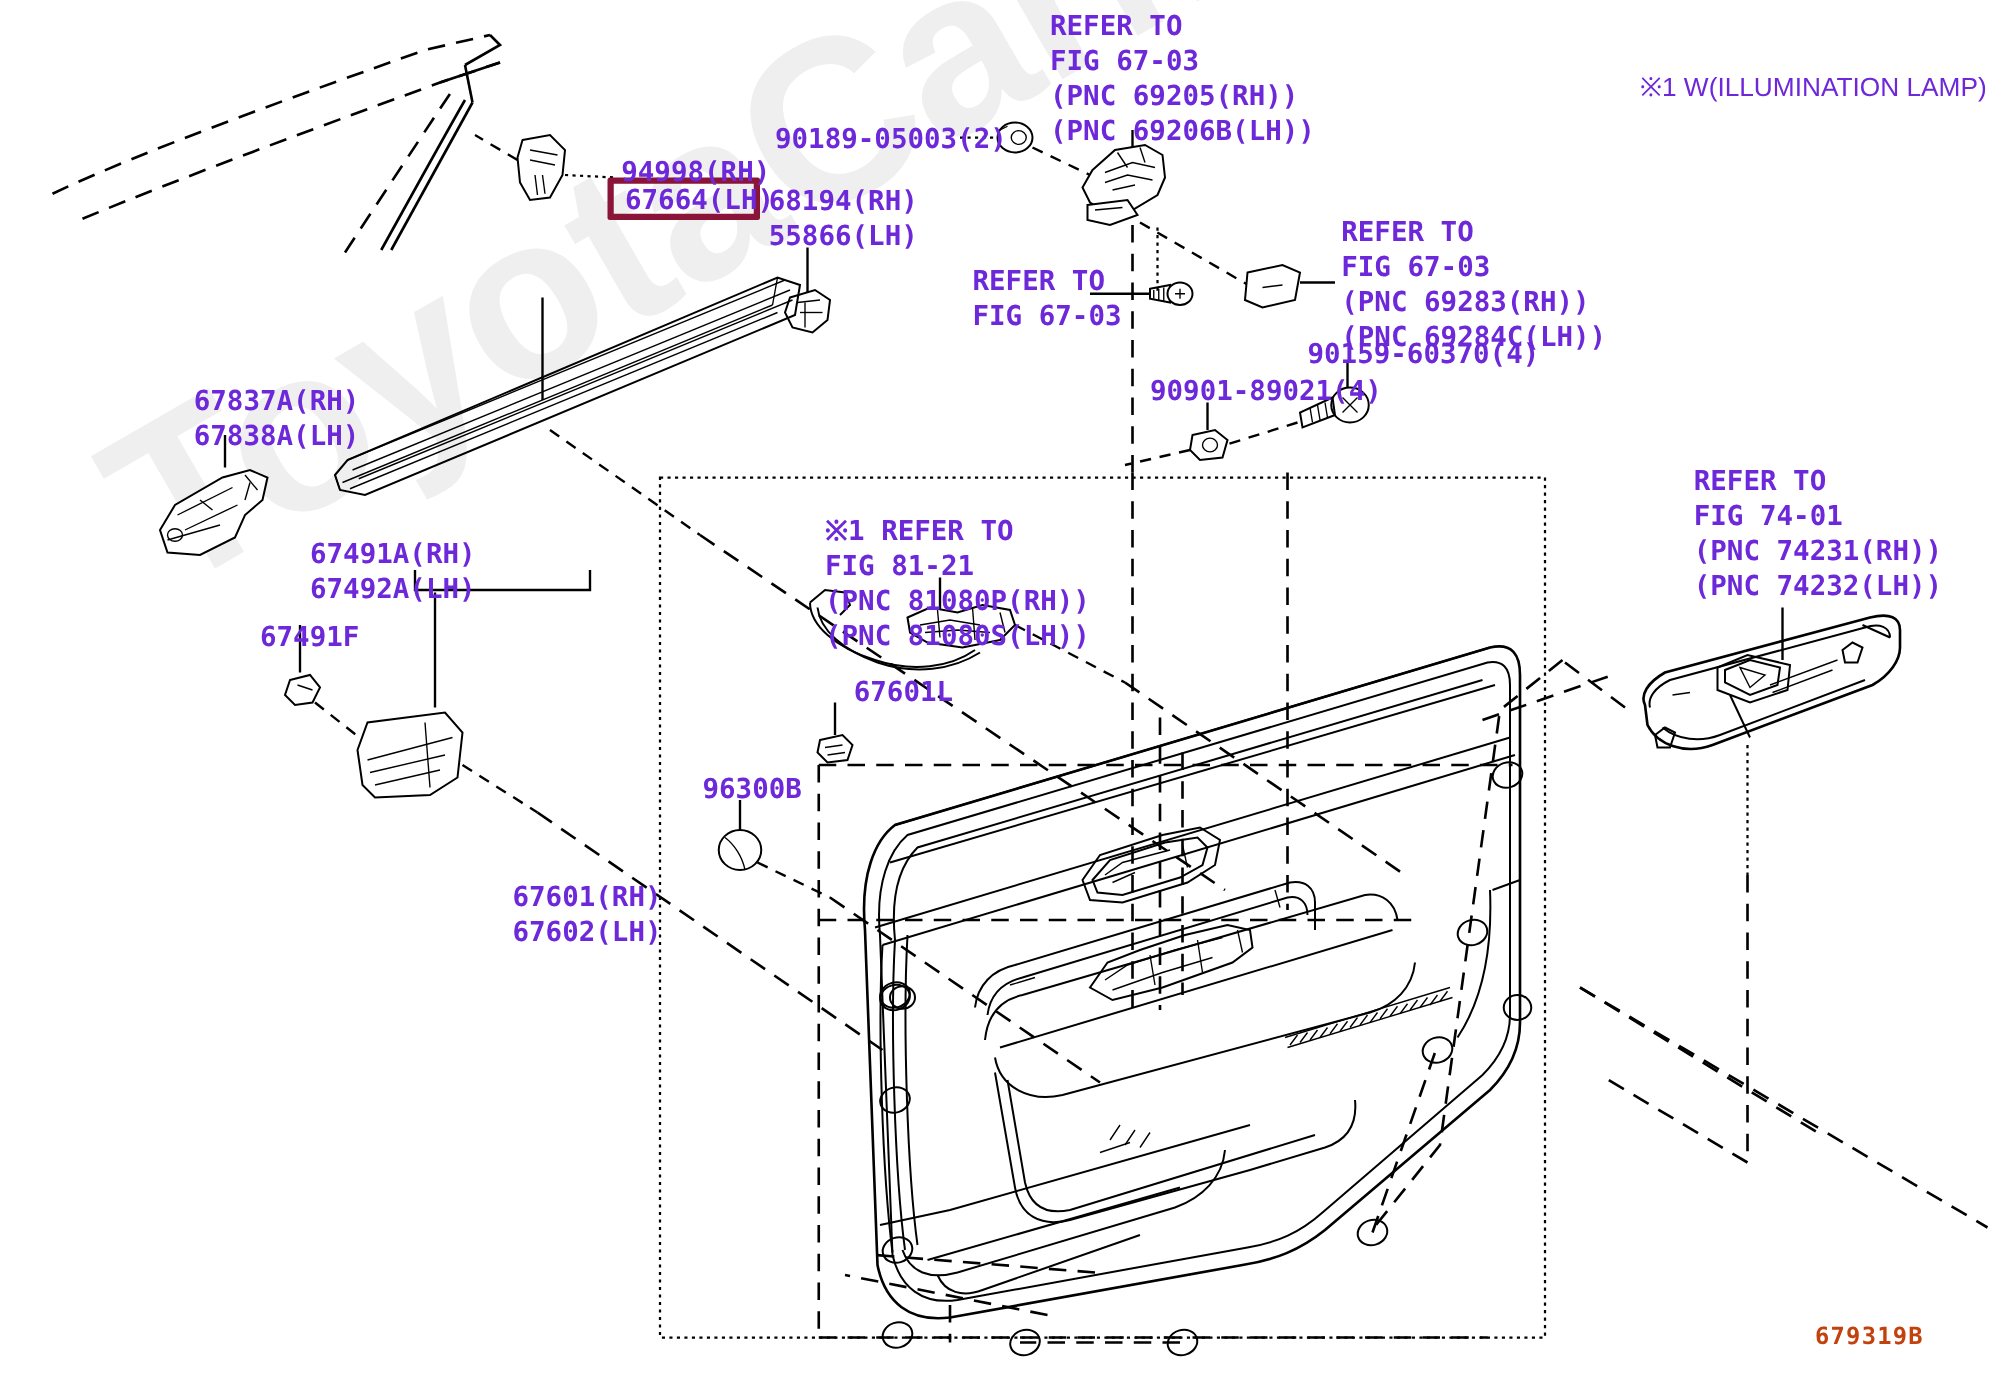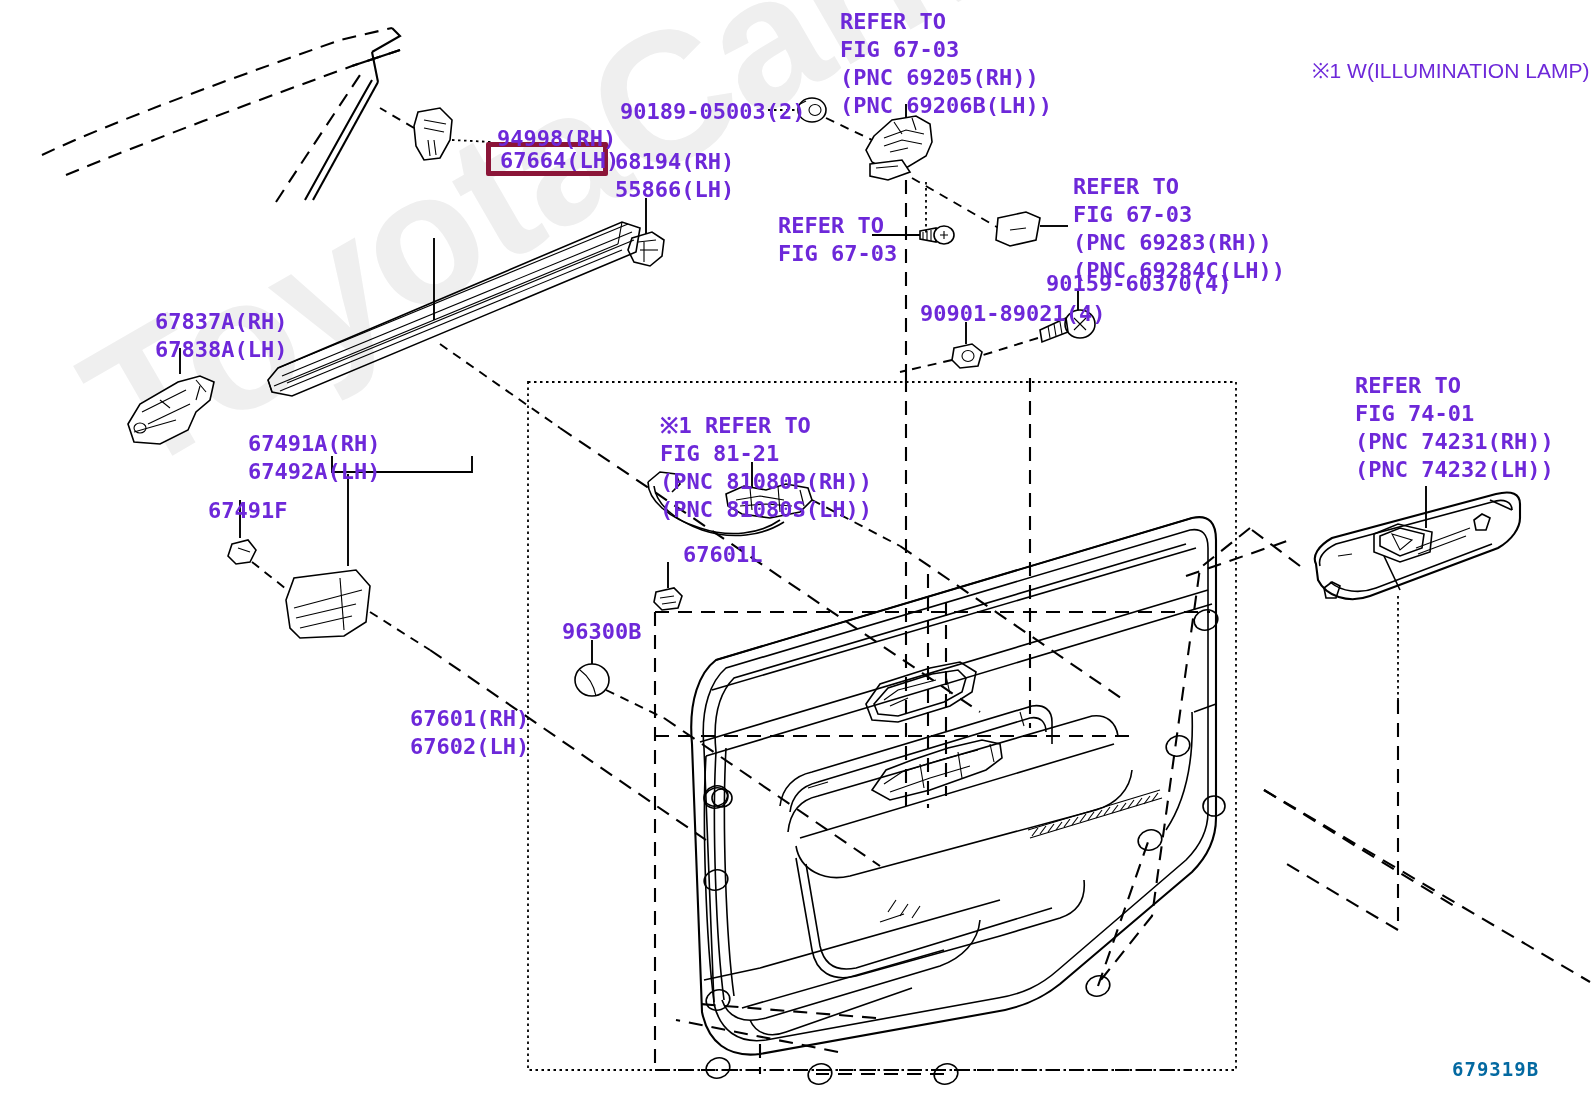--- a/index.html
+++ b/index.html
@@ -64,21 +64,21 @@
     box-sizing: border-box;
     background: transparent;
     border-radius: 2px;
   }
   .figcode {
     position: absolute;
     z-index: 3;
     font-family: "DejaVu Sans Mono", "Liberation Mono", monospace;
     font-size: 19px;
     font-weight: 700;
-    color: #0369a1;
+    color: #c2410c;
     letter-spacing: 1px;
   }
 </style>
 </head>
 <body>
 
 <div id="stage">
 
   <div class="watermark">ToyotaCarMine.ru</div>
 

